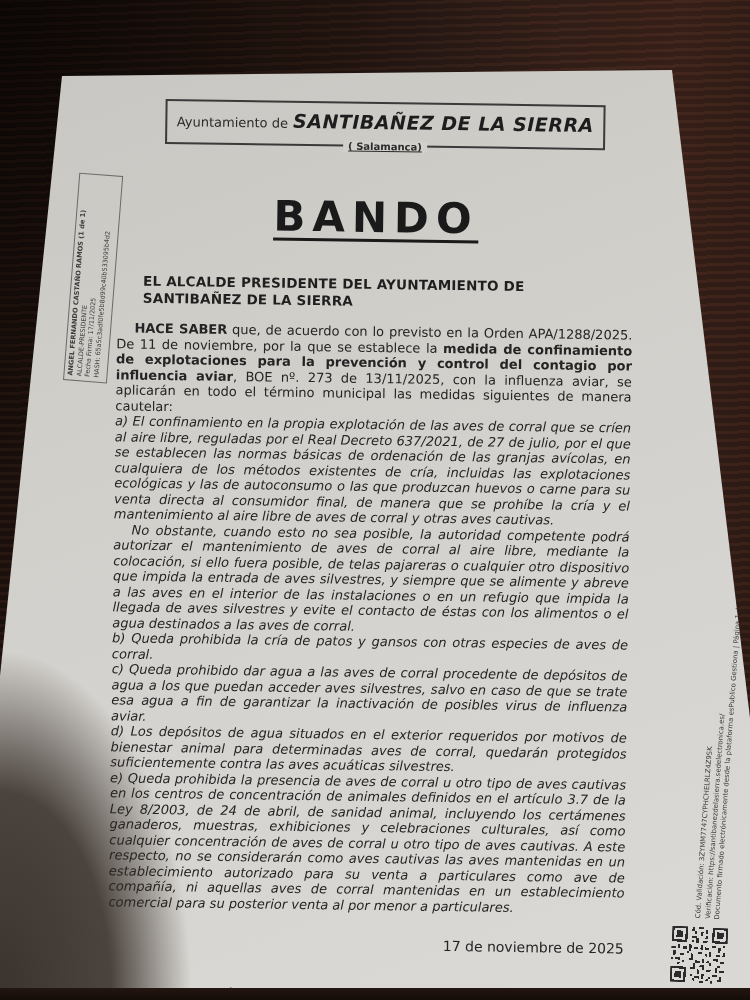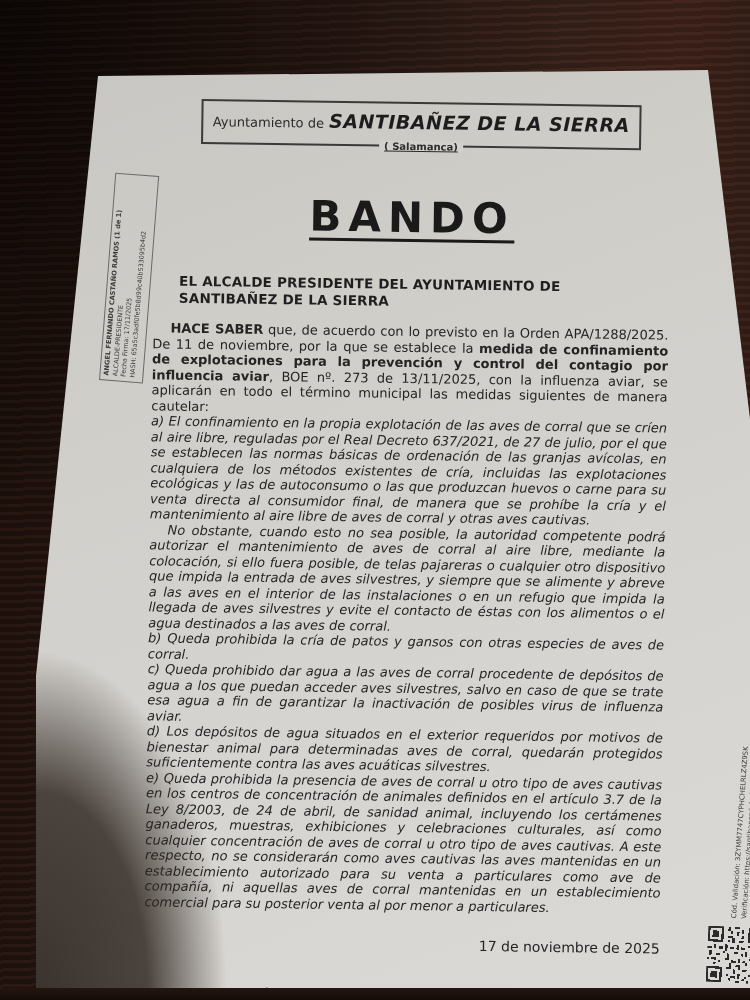--- a/index.html
+++ b/index.html
@@ -14,21 +14,20 @@
       radial-gradient(circle at 0% 0%, rgba(0,0,0,.55), rgba(0,0,0,0) 45%),
       repeating-linear-gradient(178deg, rgba(120,62,40,.10) 0 3px, rgba(0,0,0,.14) 3px 8px),
       linear-gradient(96deg, #1b100c 0%, #291913 28%, #33201a 55%, #3e241c 80%, #2e1b15 100%);
   }
   .paper{
     position:absolute;inset:0;
     clip-path:polygon(62px 76px, 672px 70px, 750px 718px, 750px 990px, 0px 990px, 0px 676px);
     background:
       linear-gradient(160deg, #c7c5c1 0%, #cfcdc8 30%, #d5d3cf 60%, #dbd9d5 100%);
     filter:blur(.2px);
-    margin-left:36px;
   }
   .corner-shadow{
     position:absolute;left:0;top:560px;width:320px;height:440px;
     background:radial-gradient(ellipse 265px 470px at 0px 430px,
       rgba(38,29,24,.88) 0%, rgba(44,35,29,.82) 42%, rgba(50,40,33,0) 72%);
     pointer-events:none;
   }
   .column{
     position:absolute;left:120px;top:76px;width:516px;color:#222;
     transform:rotate(.8deg);transform-origin:50% 0;

